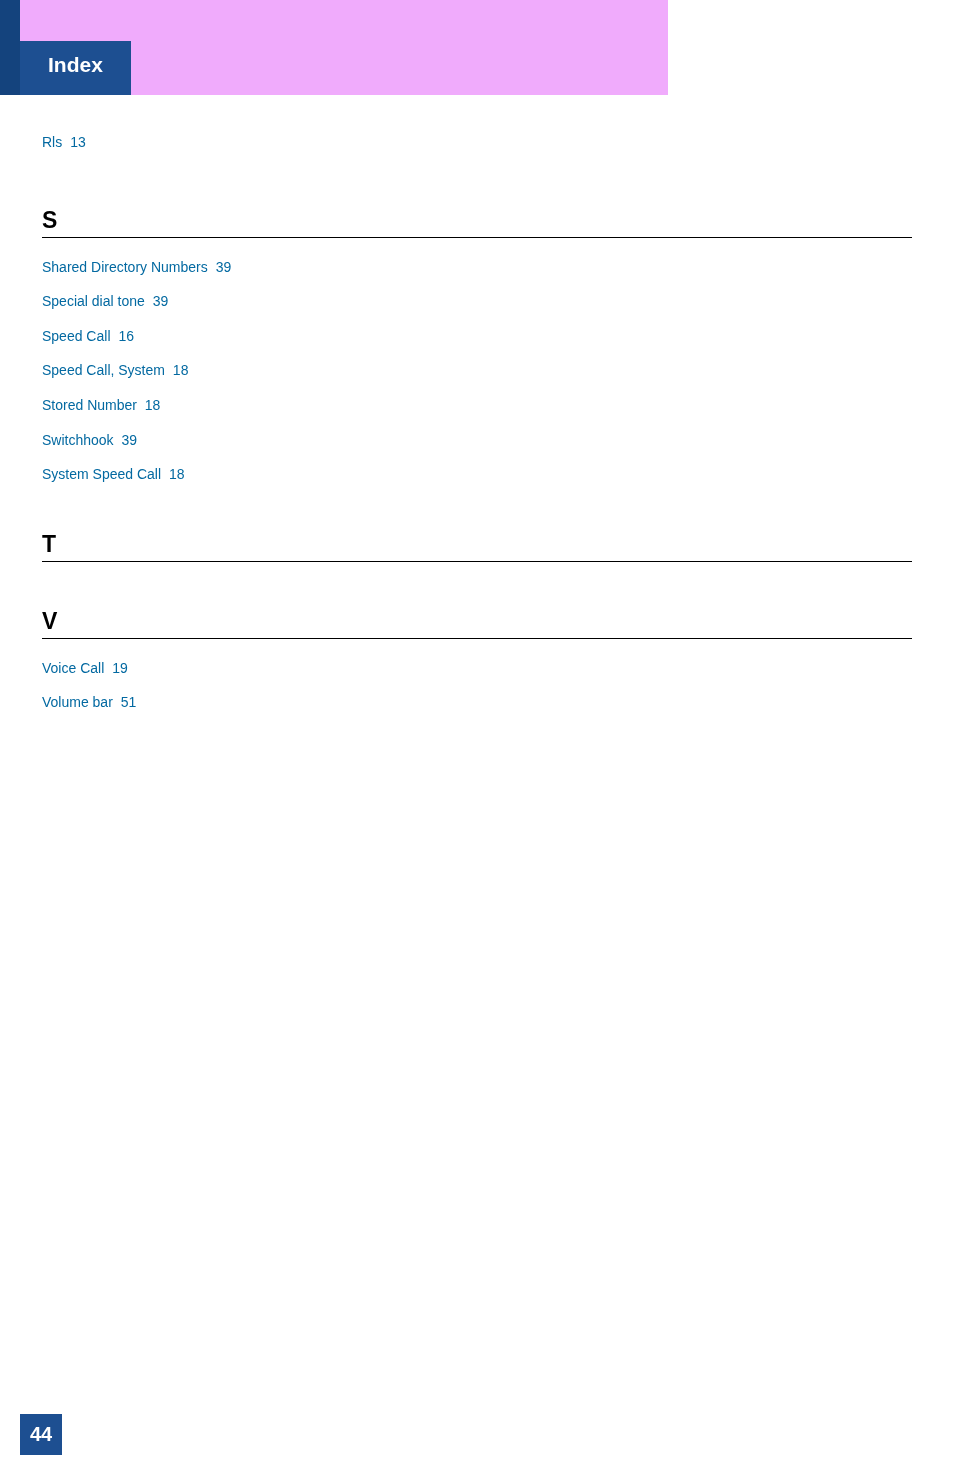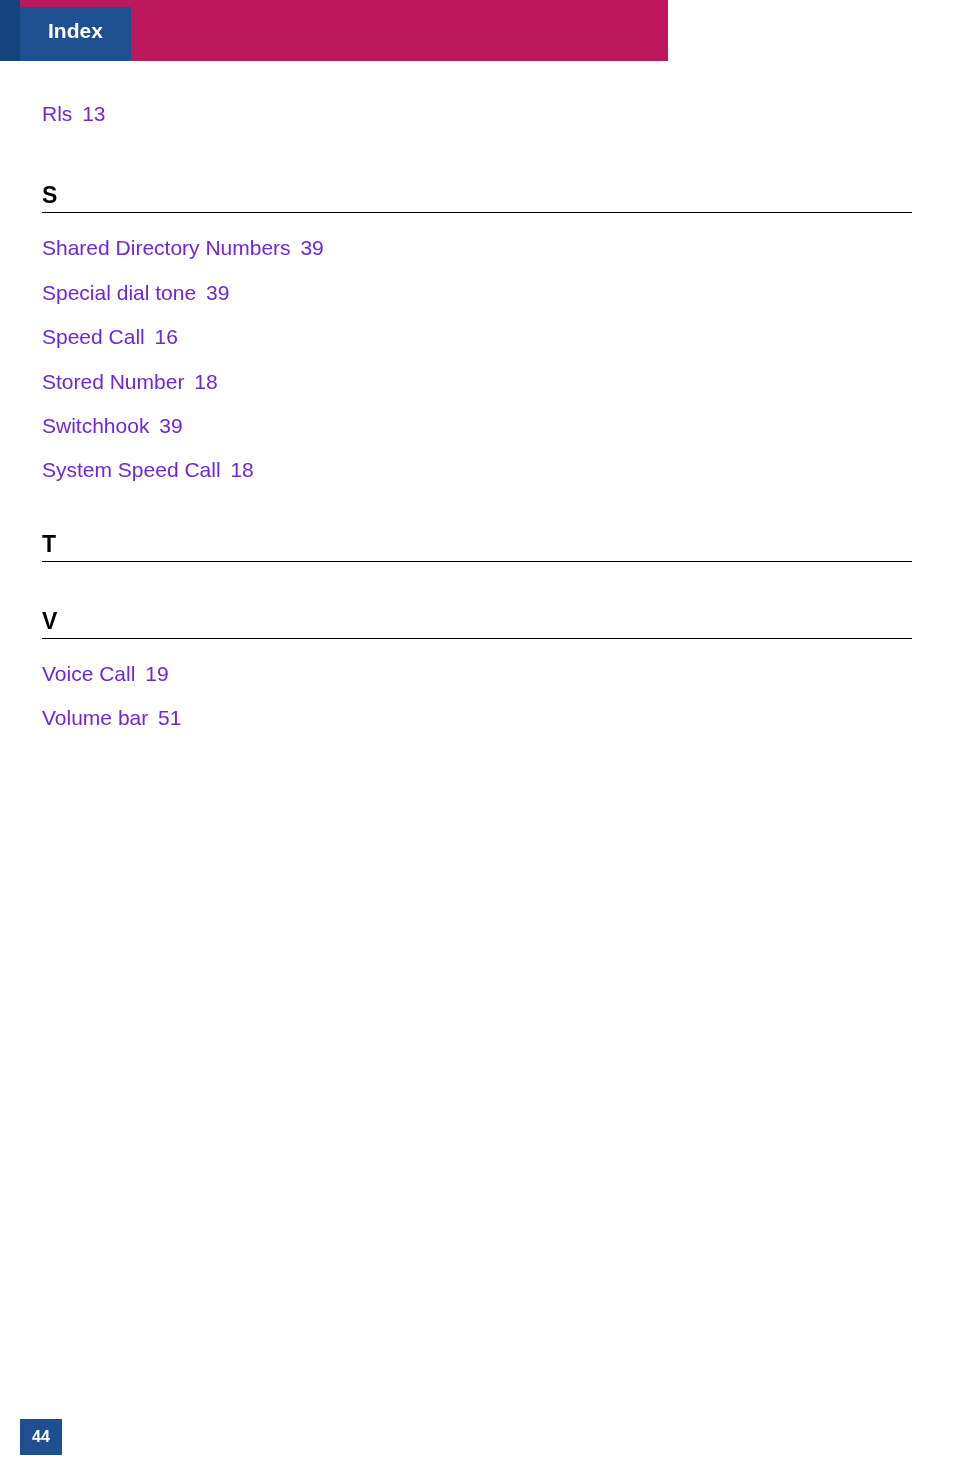--- a/index.html
+++ b/index.html
@@ -8,23 +8,23 @@
       box-sizing: border-box;
     }
     body {
       font-family: Arial, Helvetica, sans-serif;
       background: #fff;
       width: 954px;
       height: 1475px;
       position: relative;
     }
     .header-bar {
-      background: #be185d;
+      background: #f0abfc;
       width: 668px;
-      height: 61px;
+      height: 95px;
       position: relative;
     }
     .header-tab {
       position: absolute;
       left: 20px;
       bottom: 0;
       background: #1d4f91;
       color: #fff;
       font-weight: bold;
       font-size: 21px;
@@ -35,22 +35,22 @@
       left: 0;
       top: 0;
       width: 20px;
       height: 100%;
       background: #14437d;
     }
     .content {
       padding: 38px 42px 0 42px;
     }
     .index-entry {
-      font-size: 21px;
-      color: #6d28d9;
+      font-size: 14px;
+      color: #0369a1;
       margin-bottom: 15px;
       line-height: 1.4;
     }
     .letter-heading {
       font-size: 23px;
       font-weight: bold;
       color: #000;
       border-bottom: 1.5px solid #000;
       padding-bottom: 3px;
       margin-top: 46px;
@@ -60,21 +60,21 @@
     .letter-heading.first {
       margin-top: 54px;
     }
     .page-number {
       position: absolute;
       left: 20px;
       bottom: 20px;
       background: #1d4f91;
       color: #fff;
       font-weight: bold;
-      font-size: 16px;
+      font-size: 20px;
       padding: 9px 10px;
       min-width: 42px;
       text-align: center;
     }
     .entry-term {
       display: inline;
     }
     .entry-page {
       display: inline;
       margin-left: 4px;
@@ -103,20 +103,24 @@
   </div>
   <div class="index-entry">
     <span class="entry-term">Special dial tone</span>
     <span class="entry-page">39</span>
   </div>
   <div class="index-entry">
     <span class="entry-term">Speed Call</span>
     <span class="entry-page">16</span>
   </div>
   <div class="index-entry">
+    <span class="entry-term">Speed Call, System</span>
+    <span class="entry-page">18</span>
+  </div>
+  <div class="index-entry">
     <span class="entry-term">Stored Number</span>
     <span class="entry-page">18</span>
   </div>
   <div class="index-entry">
     <span class="entry-term">Switchhook</span>
     <span class="entry-page">39</span>
   </div>
   <div class="index-entry">
     <span class="entry-term">System Speed Call</span>
     <span class="entry-page">18</span>

